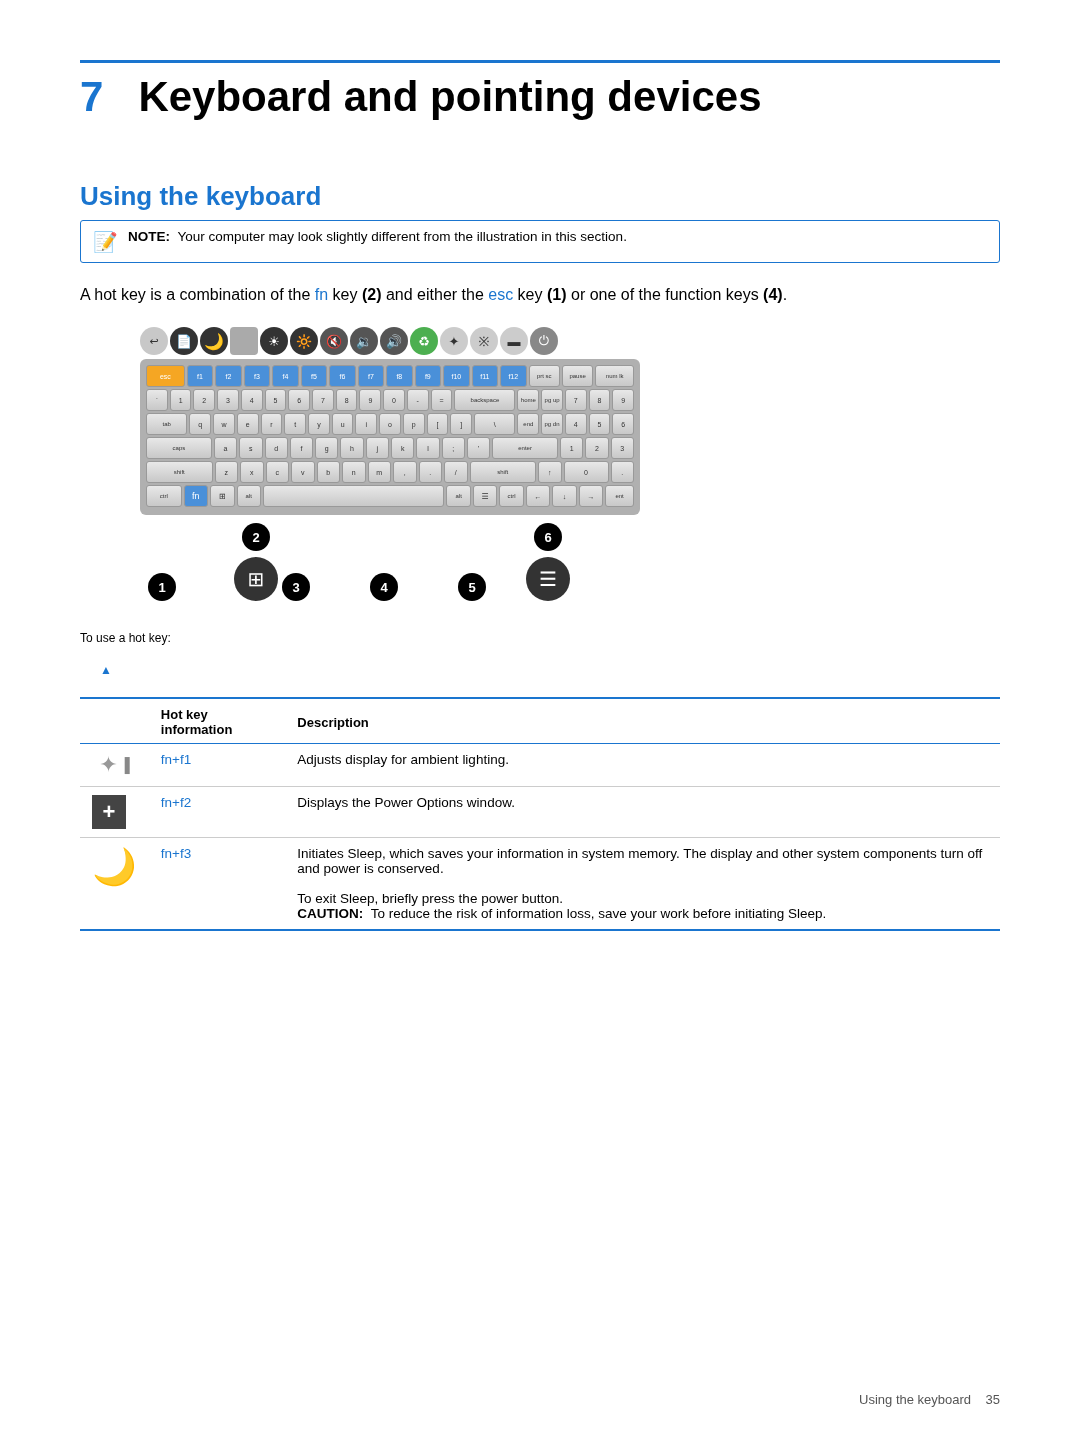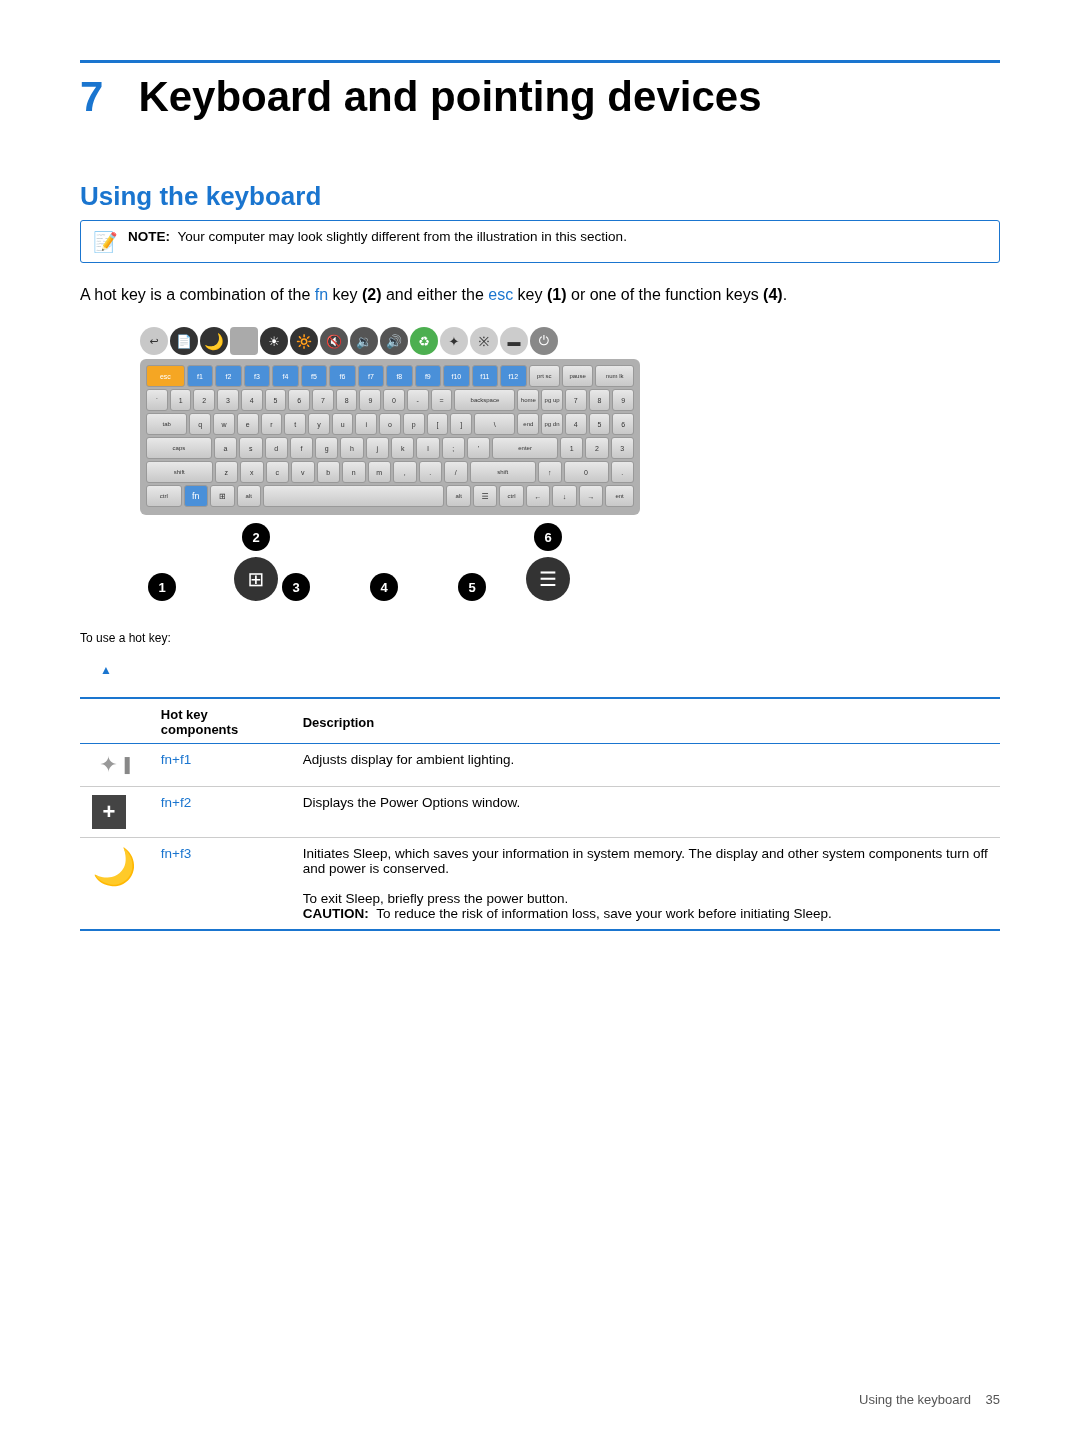--- a/index.html
+++ b/index.html
@@ -474,21 +474,21 @@
   <p class="hotkey-instruction">To use a hot key:</p>
 
   <div class="triangle-bullet">
     <span class="triangle">▲</span>
   </div>
 
   <table class="hotkey-table">
     <thead>
       <tr>
         <th style="width:60px;"></th>
-        <th>Hot key components</th>
+        <th>Hot key information</th>
         <th>Description</th>
       </tr>
     </thead>
     <tbody>
 
 
       <tr>
         <td class="icon-cell">
           <div class="table-icon-ambient">
             <span style="font-size:22px;color:#999;">✦</span>

